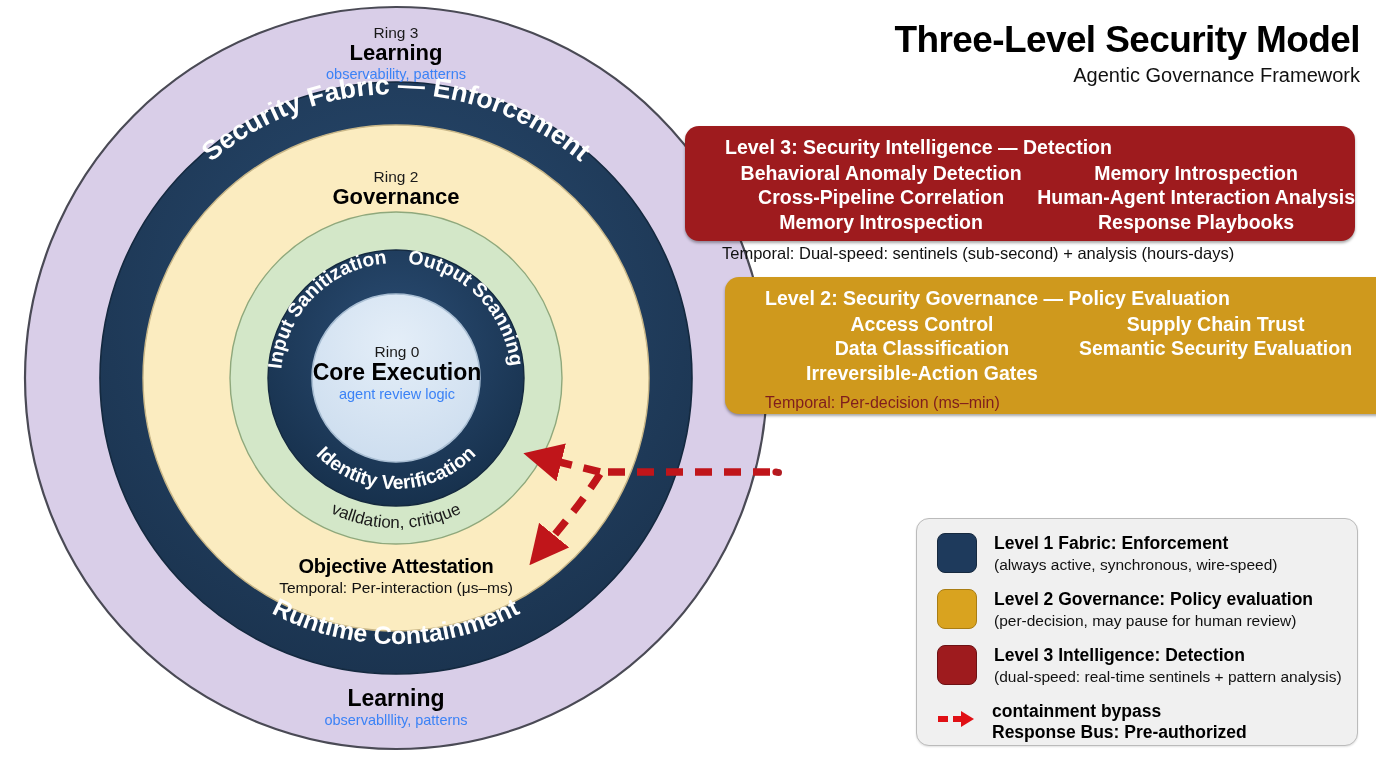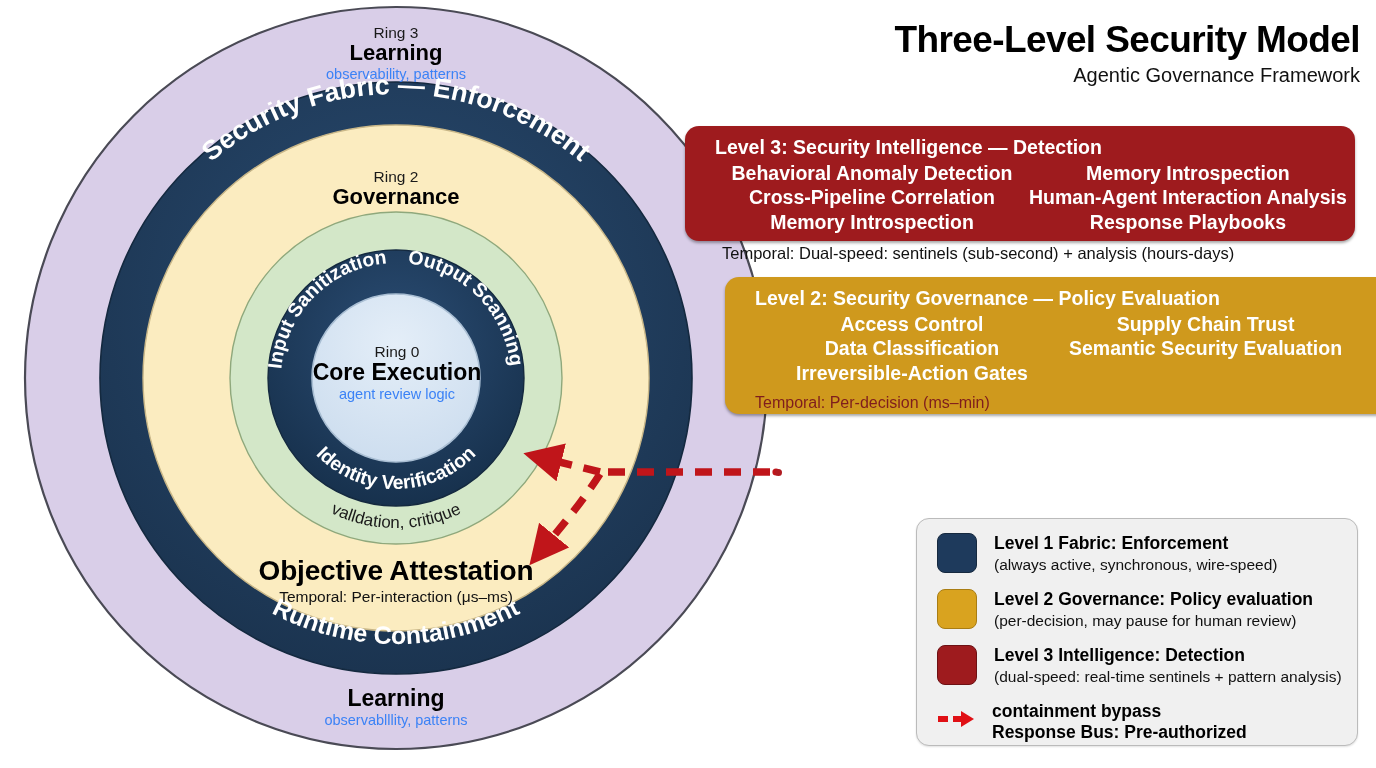--- a/index.html
+++ b/index.html
@@ -19,34 +19,34 @@
   .rt-sub{font-size:14.5px;color:#3b82f6;}
 
   #ring3-top{left:246px;top:24px;width:300px;}
   #ring2-top{left:246px;top:168px;width:300px;}
   #ring0-label{left:286px;top:343px;width:222px;}
   #ring0-label .rt-big{font-size:23px;}
   #ring3-bottom{left:246px;top:686px;width:300px;}
   #ring3-bottom .rt-big{font-size:23px;}
 
   #objective-attestation{position:absolute;left:236px;top:555px;width:320px;text-align:center;}
-  #objective-attestation .oa-title{font-size:28px;font-weight:bold;color:#000;letter-spacing:-0.2px;}
+  #objective-attestation .oa-title{font-size:20px;font-weight:bold;color:#000;letter-spacing:-0.2px;}
   #objective-attestation .oa-sub{font-size:15.5px;color:#111;margin-top:1px;}
 
   
   .curve-white{fill:#ffffff;font-weight:bold;font-family:"Liberation Sans","DejaVu Sans",sans-serif;}
   .curve-dark{fill:#1a1a1a;font-family:"Liberation Sans","DejaVu Sans",sans-serif;}
 
   
   .panel{position:absolute;border-radius:14px;}
   #panel-l3{left:685px;top:126px;width:670px;height:115px;background:#9E1B1E;
             box-shadow:0 2px 3px rgba(0,0,0,.35);}
   #panel-l2{left:725px;top:277px;width:670px;height:137px;background:#CF991D;
             box-shadow:0 2px 3px rgba(0,0,0,.35);}
-  .panel-inner{padding:9px 0 0 30px;}
+  .panel-inner{padding:9px 0 0 40px;}
   .p-head{font-size:19.5px;font-weight:bold;color:#fff;line-height:1.26;white-space:nowrap;}
   .p-cols{display:flex;margin-top:1px;}
   .p-col{display:flex;flex-direction:column;}
   .p-col-a{width:314px;}
   .p-item{font-size:19.5px;font-weight:bold;color:#fff;line-height:1.26;white-space:nowrap;text-align:center;}
   .p-temporal{font-size:16px;color:#7f1d1d;margin-top:9px;}
 
   #temporal-l3{position:absolute;left:722px;top:244px;font-size:16.5px;color:#111;}
 
   

